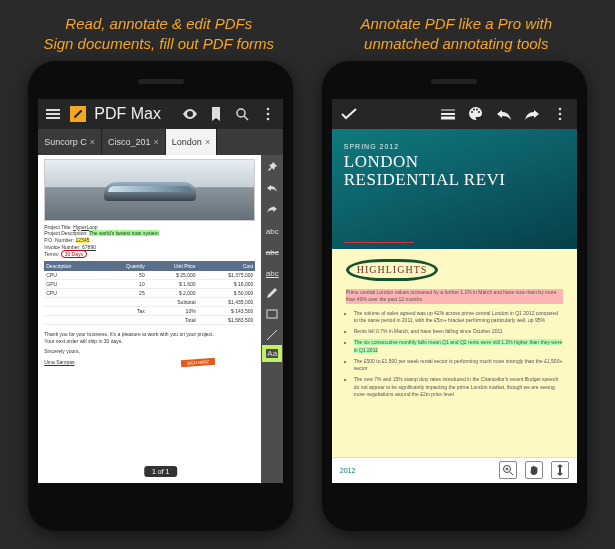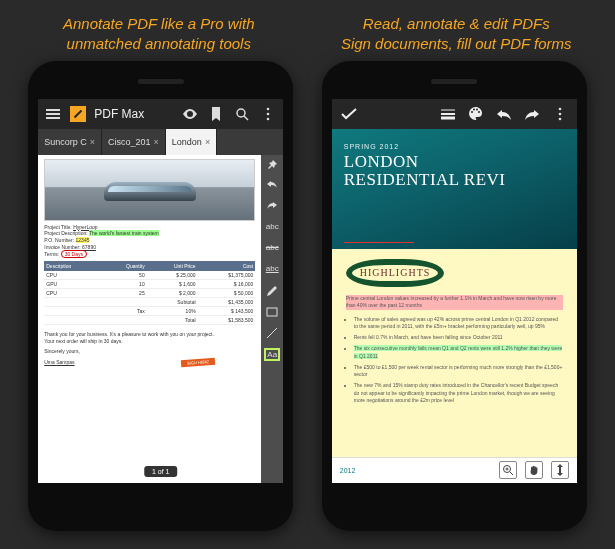--- a/index.html
+++ b/index.html
@@ -37,21 +37,21 @@
     height: 30px; background: #262626;
     display: flex; align-items: center; padding: 0 6px; gap: 8px;
     color: #eee;
   }
   .app-logo {
     width: 16px; height: 16px; background: #f6a623;
     display: inline-block; position: relative;
   }
   .app-logo::after{ content:""; position:absolute; width:2px; height:10px;
     background:#262626; top:3px; left:7px; transform:rotate(45deg);}
-  .app-title { font-size: 12px; font-weight: 500; flex: 0 0 auto; }
+  .app-title { font-size: 16px; font-weight: 500; flex: 0 0 auto; }
   .topbar-spacer { flex: 1; }
   .icon-btn { width:18px; display:flex; justify-content:center; cursor:pointer;}
   .hamburger { width:14px; height:2px; background:#ddd; box-shadow:0 -4px #ddd,0 4px #ddd; }
   .tabs1 {
     height: 26px; background: #3a3a3a; display: flex; font-size: 9px;
     align-items:flex-start; color:#ddd;
   }
   .tab1 { padding: 0 6px; height:100%; display:flex; align-items:center; gap:3px;
     border-right:1px solid #222; }
   .tab1.active { background:#f3f3f3; color:#333; }
@@ -78,59 +78,59 @@
   .tbl td.r,.tbl th.r{text-align:right;}
   .thanks{font-size:5px;margin-top:6px;line-height:1.4;}
   .sig{height:14px;margin-top:4px;position:relative;}
   .sig-name{font-size:5px;text-decoration:underline;color:#333;}
   .sig-stamp{position:absolute;right:40px;top:0;background:#e55a1a;color:#fff;
     font-size:4px;padding:1px 6px;transform:rotate(-4deg);}
   .pager{position:absolute;bottom:6px;left:50%;transform:translateX(-50%);
     background:#333;color:#fff;font-size:7px;padding:2px 8px;border-radius:3px;}
   .side-tools1{ width:22px;background:#4d4d4d;display:flex;flex-direction:column;
     align-items:center;padding-top:4px;gap:7px;}
-  .tool{width:14px;height:14px;color:#ddd;display:flex;align-items:flex-start;
+  .tool{width:14px;height:14px;color:#ddd;display:flex;align-items:flex-end;
     justify-content:center;font-size:10px;cursor:pointer;}
   
   .topbar2{height:30px;background:#262626;display:flex;align-items:center;
     padding:0 8px;gap:10px;color:#eee;}
   .doc2{position:relative;height:calc(100% - 30px);background:#fef9c3;overflow:hidden;}
   .cover{height:120px;background:linear-gradient(160deg,#0f7a7f 0%,#0c5d66 50%,#063f49 100%);
     color:#fff;padding:14px 12px 0;position:relative;}
   .cover-sub{font-size:7px;letter-spacing:1px;opacity:.9;}
   .cover-title{font-family:Georgia,serif;font-size:17px;line-height:1.1;
     letter-spacing:.5px;margin-top:3px;}
   .cover-redline{position:absolute;bottom:6px;left:12px;height:1px;width:70px;
     background:#d33;}
   .body2{padding:10px 14px 8px;font-size:5px;color:#555;line-height:1.45;}
   .hilights{font-family:Georgia,serif;font-size:10px;color:#6b2e2e;
     letter-spacing:1px;display:inline-block;padding:0 2px;}
-  .oval{border:6px solid #14532d;border-radius:50%/60%;padding:1px 8px;}
+  .oval{border:3px solid #14532d;border-radius:50%/60%;padding:1px 8px;}
   .hl-yel{background:#ffe96b;}
   .hl-red{background:#ffb4b4;}
   .hl-grn{background:#b1ffb1;}
   .hl-line{display:block;margin:2px 0;}
   .bullets{margin-top:6px;padding-left:8px;}
   .bullets li{margin-bottom:4px;list-style:disc;}
   .footer2{position:absolute;bottom:0;left:0;right:0;height:26px;
     border-top:1px solid #ddd;display:flex;align-items:center;
     justify-content:space-between;padding:0 8px;background:#fff;}
   .footer-left{font-size:7px;color:#0f7a7f;}
   .footer-tools{display:flex;gap:8px;}
   .ftool{width:18px;height:18px;border:1px solid #888;border-radius:2px;
     display:flex;align-items:center;justify-content:center;font-size:11px;
     cursor:pointer;color:#444;}
   svg{display:block;}
 </style>
 </head>
 <body>
 
 <div class="captions">
+  <div class="caption">Read, annotate &amp; edit PDFs<br>Sign documents, fill out PDF forms</div>
   <div class="caption">Annotate PDF like a Pro with<br>unmatched annotating tools</div>
-  <div class="caption">Read, annotate &amp; edit PDFs<br>Sign documents, fill out PDF forms</div>
 </div>
 
 <div class="phones">
 
   <div class="phone">
     <div class="speaker"></div>
     <div class="screen">
       <div class="topbar1">
         <div class="icon-btn">
             <div class="hamburger"></div>
@@ -276,21 +276,21 @@
               <svg width="12" height="12" viewBox="0 0 12 12">
                 <rect x="1" y="2" width="10" height="8" stroke="#ddd" fill="none"></rect>
               </svg>
             </div>
             <div class="tool">
               <svg width="12" height="12" viewBox="0 0 12 12">
                 <line x1="1" y1="11" x2="11" y2="1" stroke="#ddd"></line>
               </svg>
             </div>
             <div class="tool">
-              <span style="font-size:8px;border:2px solid #bef264;padding:0 1px;font-size:8px;">Aa</span>
+              <span style="font-size:8px;border:4px solid #bef264;padding:0 1px;font-size:8px;">Aa</span>
             </div>
           </div>
       </div>
     </div>
   </div>
 
   <div class="phone">
     <div class="speaker"></div>
     <div class="screen">
       <div class="topbar2">

